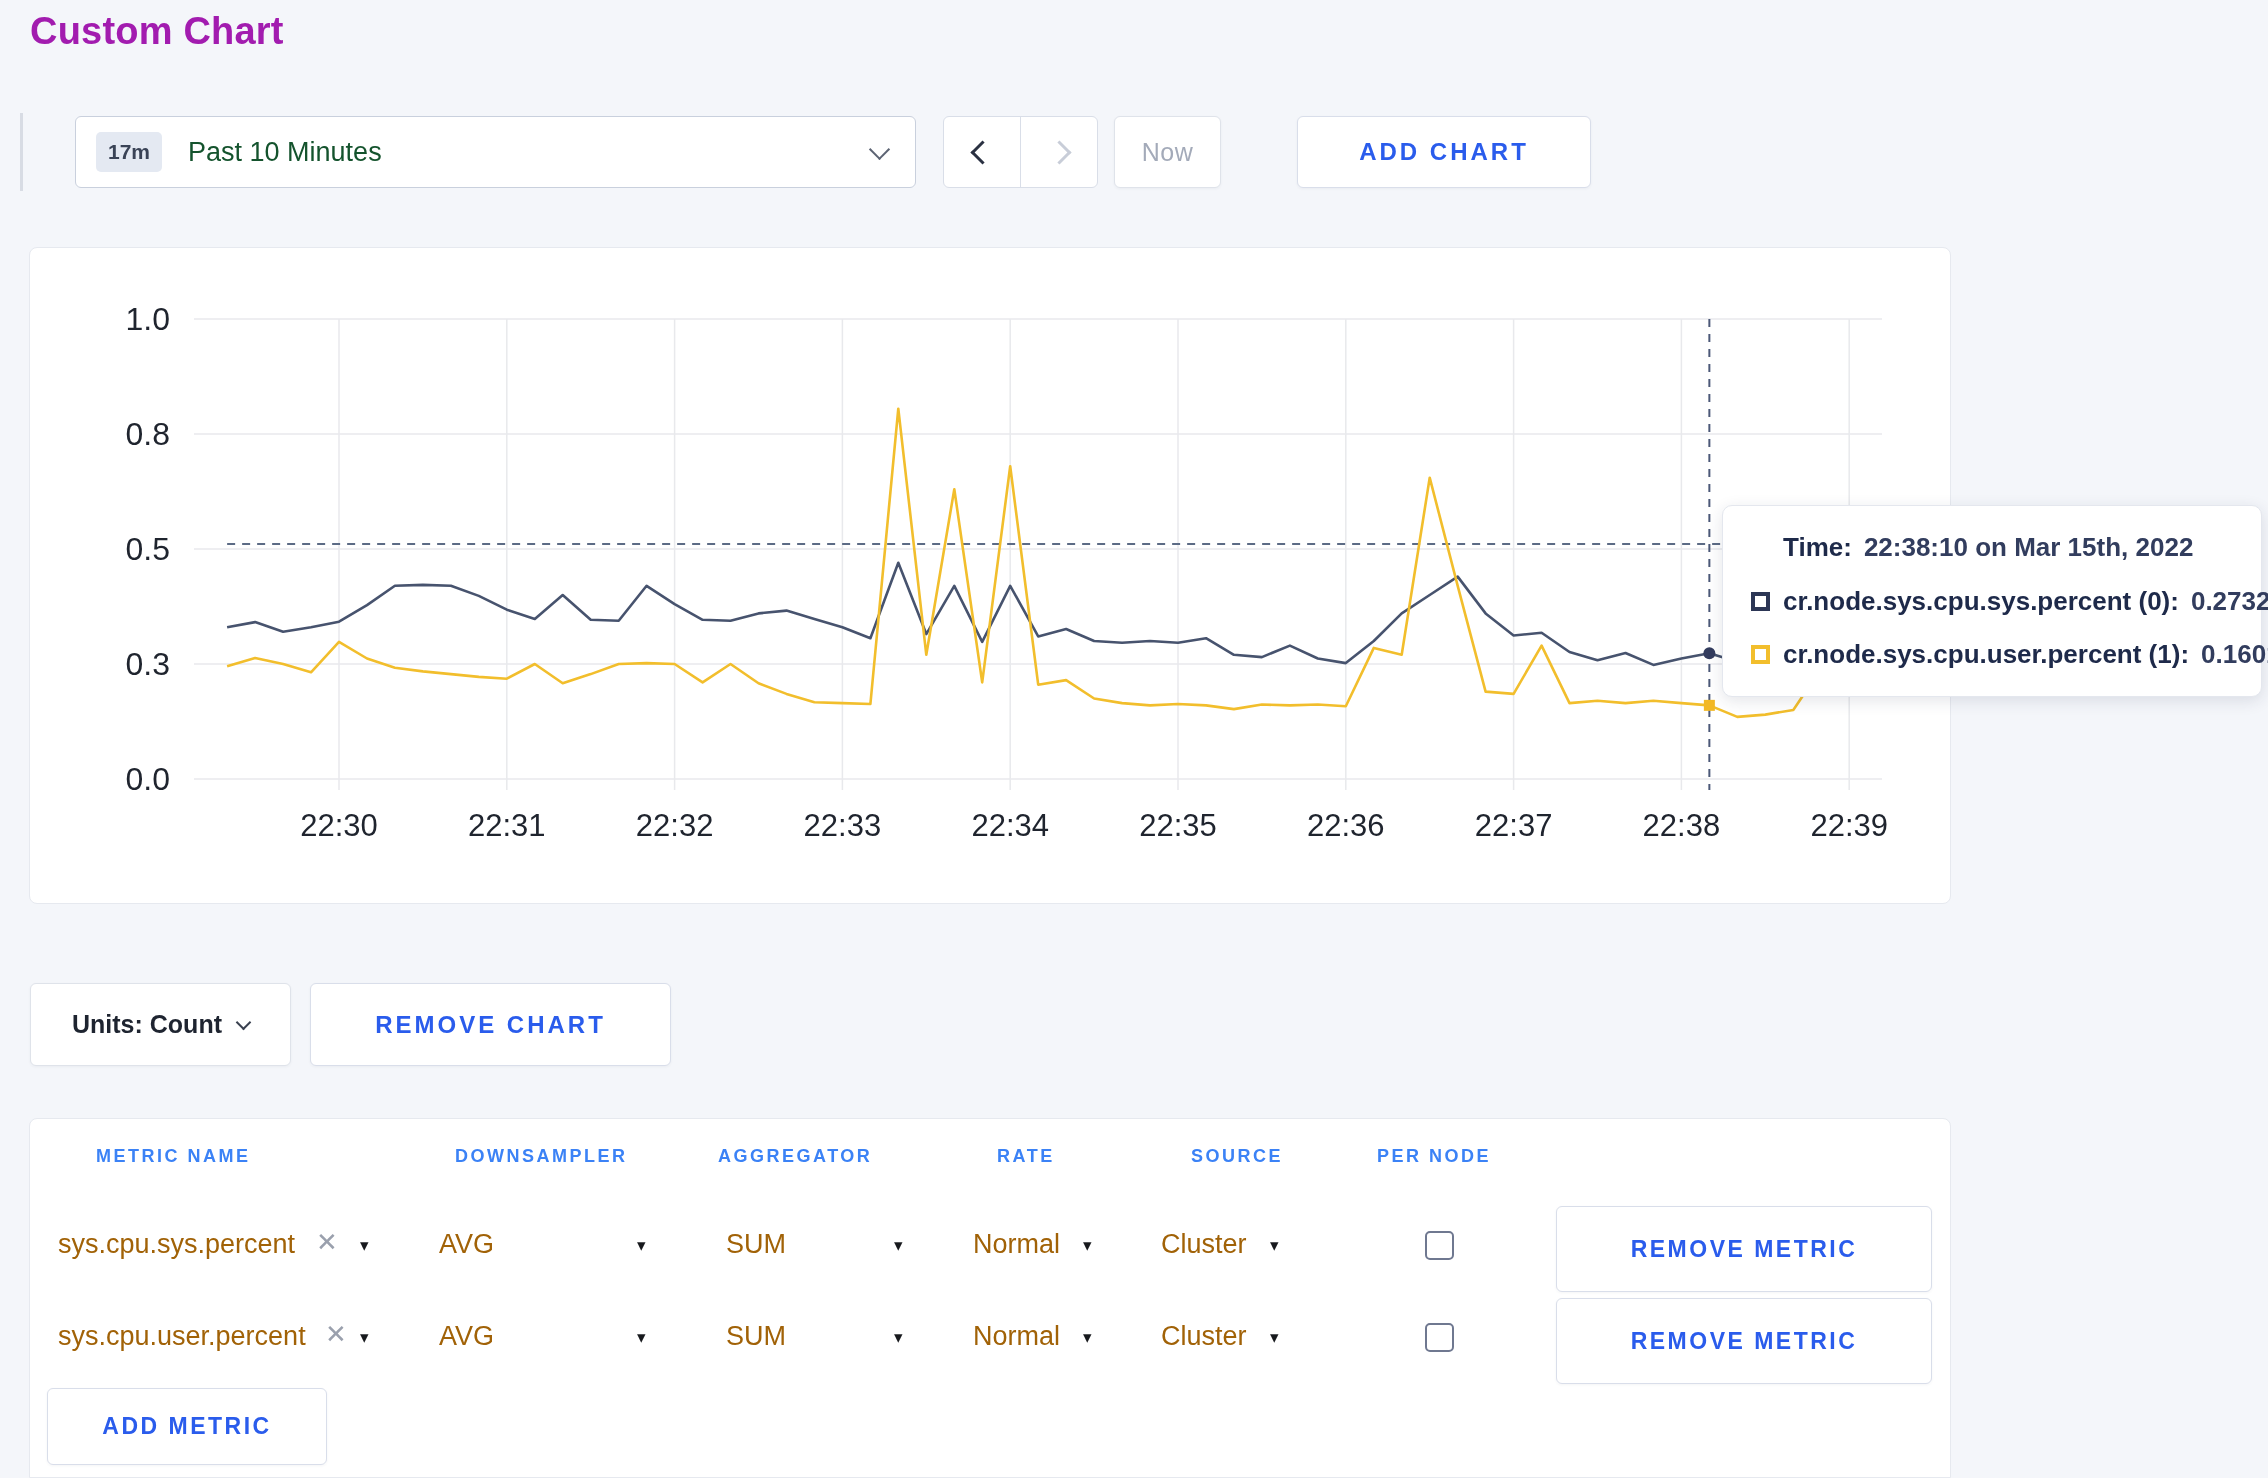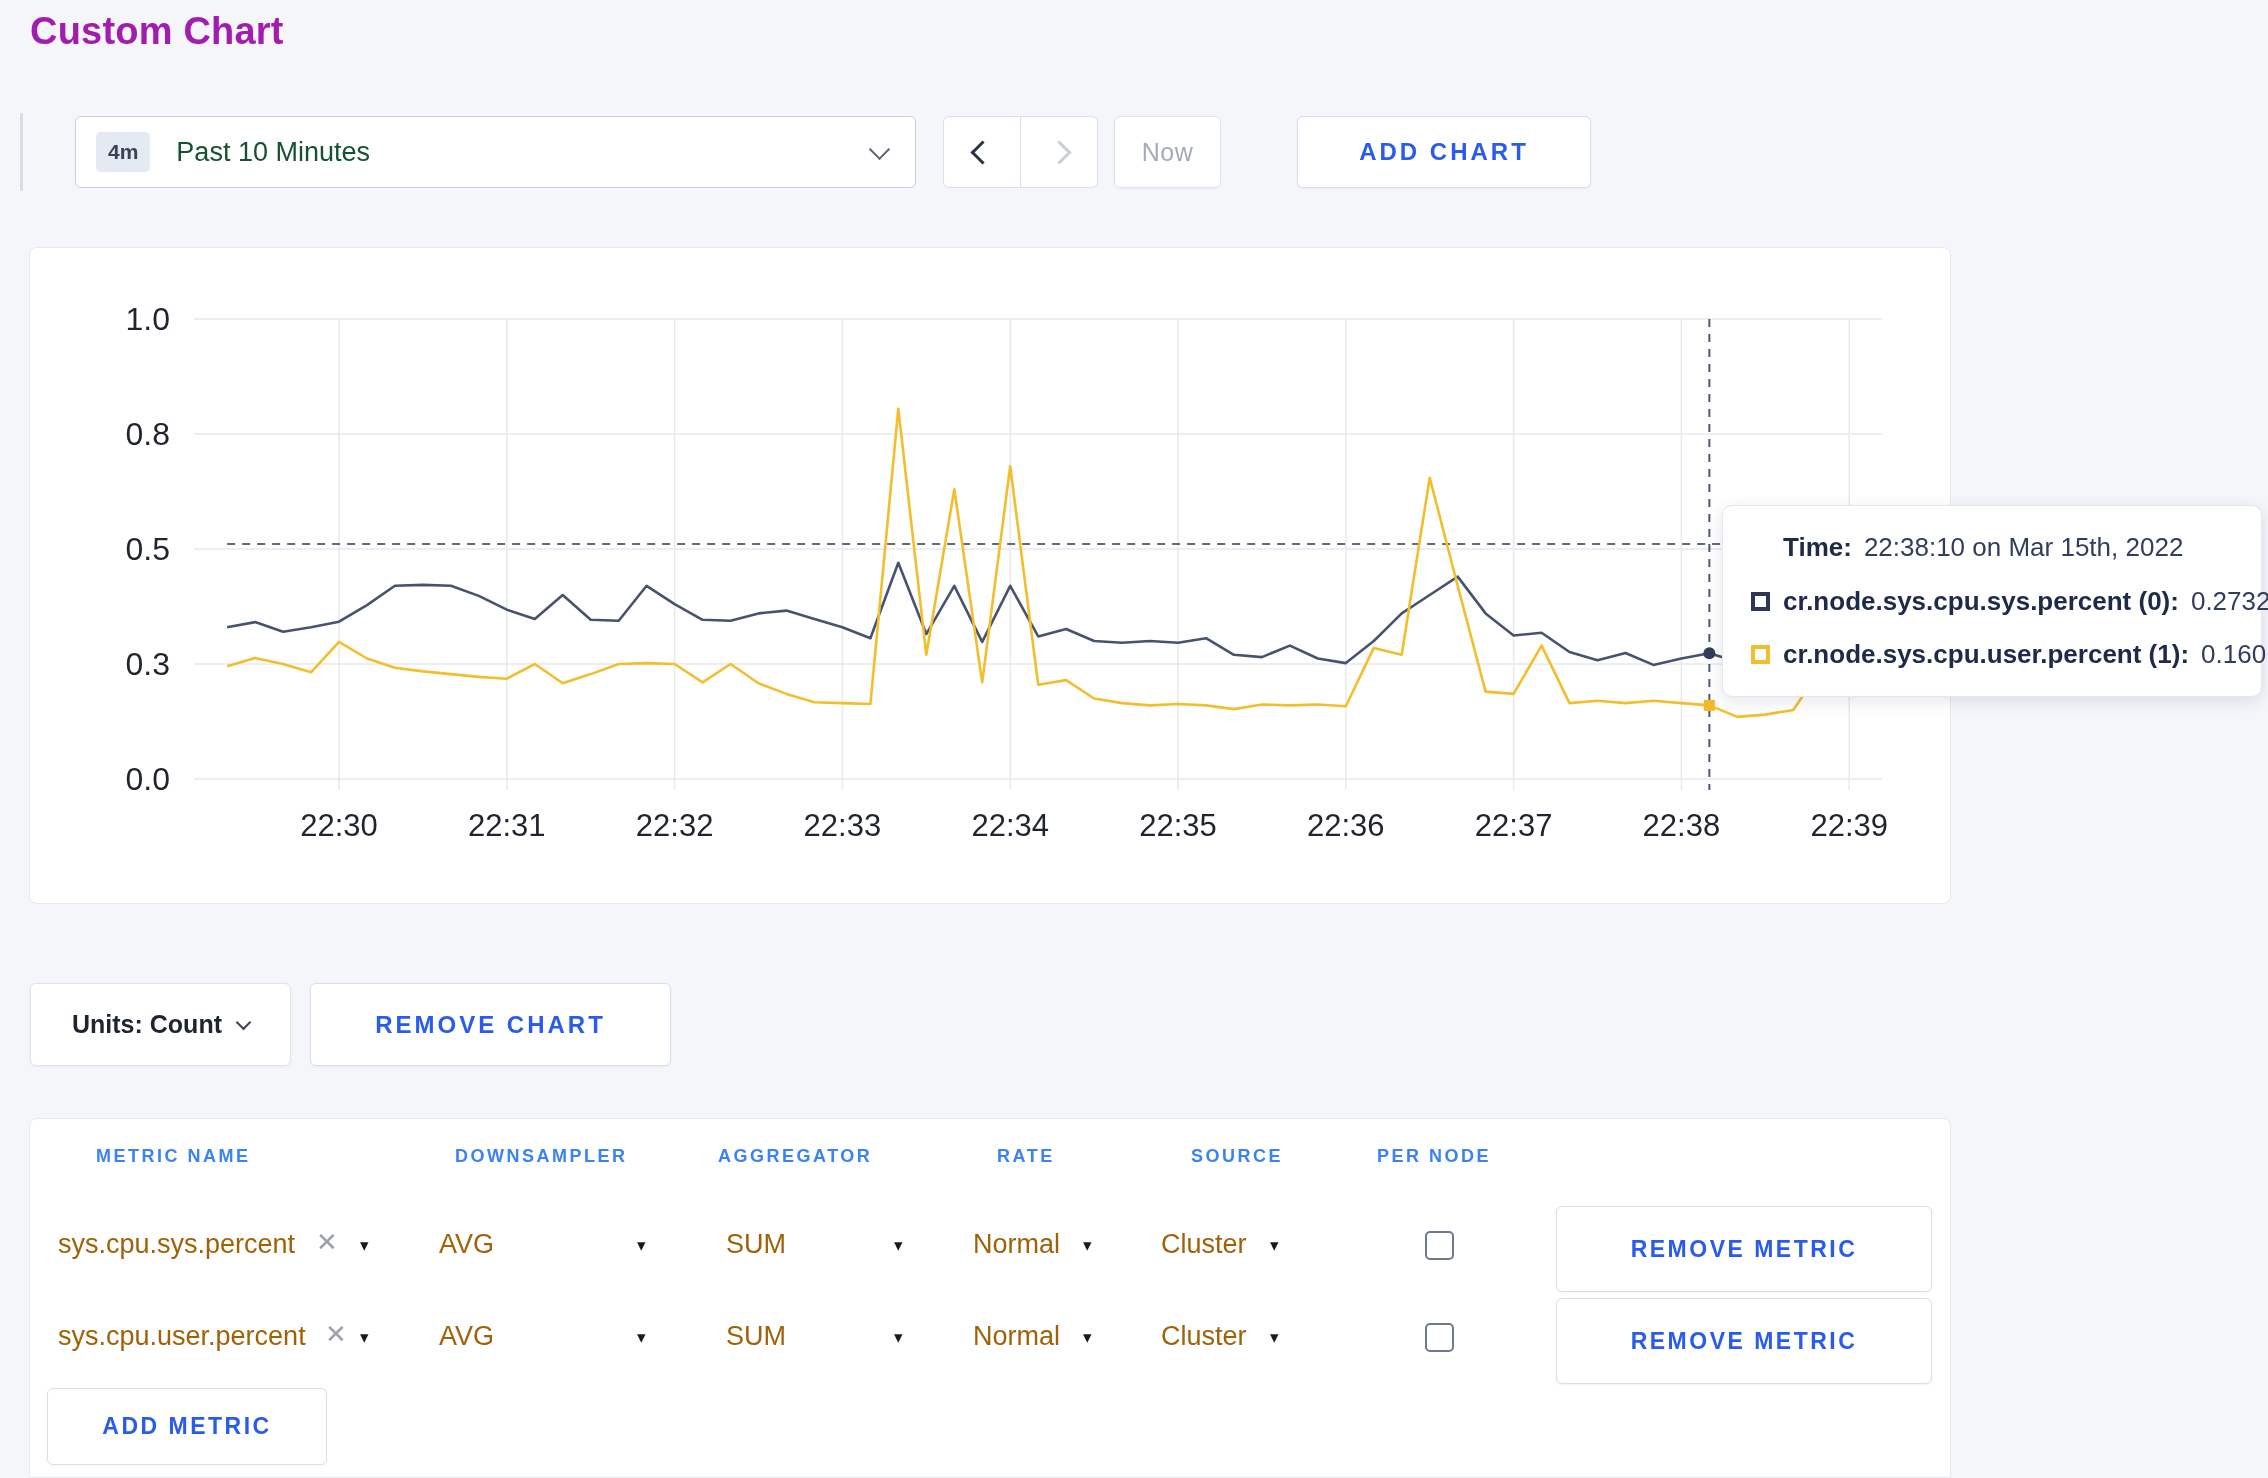--- a/index.html
+++ b/index.html
@@ -63,21 +63,21 @@
     position:absolute; left:1692px; top:257px; width:540px; height:192px;
     background:#fff; border:1px solid #e4e7ee; border-radius:10px;
     box-shadow:0 4px 16px rgba(31,41,70,.12);
     padding:26px 28px; display:flex; flex-direction:column; justify-content:space-between;
     z-index:3;
   }
   .trow { display:flex; align-items:center; font-size:26px; color:#1e2a4a; }
   .tspacer { width:32px; }
   .swatch { width:19px; height:19px; border:4px solid; background:#fff; margin-right:13px; flex:none; }
   .tname { font-weight:700; margin-right:12px; white-space:nowrap; }
-  .tval  { font-weight:400; color:#323d5e; }
+  .tval  { font-weight:700; color:#323d5e; }
 
   
   .units-button { left:30px; top:983px; width:261px; height:83px; font-size:25px; font-weight:700; color:#1e2430; gap:16px; }
   .units-button .chev.down { width:11px; height:11px; border-color:#3a4150; margin-top:-4px; }
   .remove-chart-button { left:310px; top:983px; width:361px; height:83px; }
 
   
   .table-card {
     left:29px; top:1118px; width:1922px; height:360px;
     background:#fff; border:1.5px solid #e6e9ef; border-radius:8px 8px 0 0;
@@ -93,21 +93,21 @@
   .remove-metric { position:absolute; left:1526px; width:376px; height:86px; font-size:23px; letter-spacing:2.5px; }
   .add-metric { position:absolute; left:17px; top:269px; width:280px; height:77px; font-size:23px; letter-spacing:2.5px; }
 </style>
 </head>
 <body>
 
 <h1 class="abs page-title">Custom Chart</h1>
 <div class="abs top-divider"></div>
 
 <div class="abs time-select">
-  <span class="range-badge">4m</span>
+  <span class="range-badge">17m</span>
   <span class="range-label">Past 10 Minutes</span>
   <span class="chev down"></span>
 </div>
 
 <div class="abs nav-group">
   <div class="nav-half">
       <span class="chev left"></span>
     </div>
   <div class="nav-half">
       <span class="chev right"></span>

